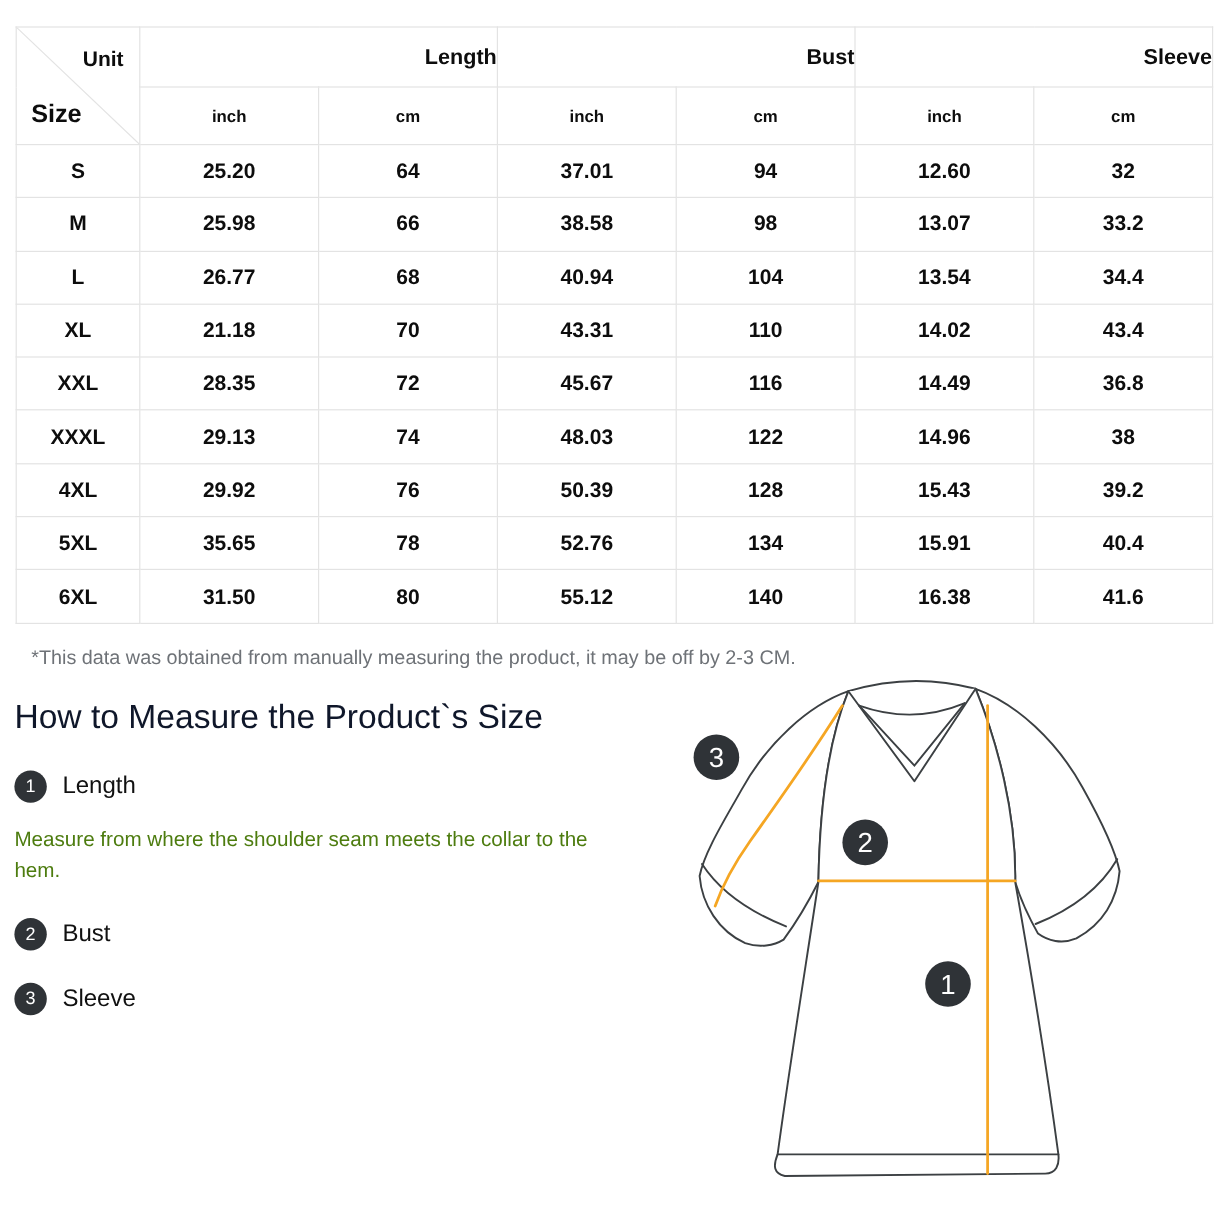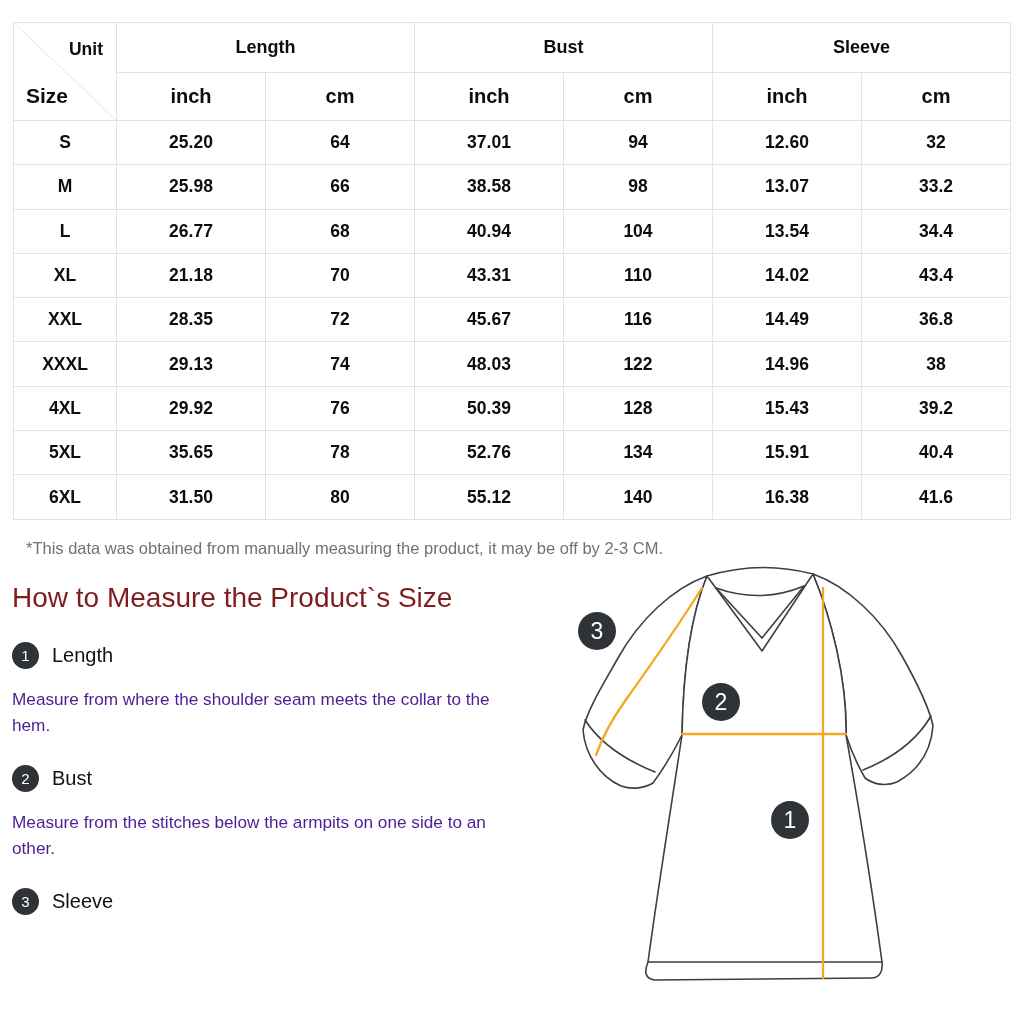--- a/index.html
+++ b/index.html
@@ -19,46 +19,46 @@
   table.size-table{
     position:absolute;left:13px;top:22px;width:998px;
     border-collapse:collapse;table-layout:fixed;
   }
   col.c-size{width:103px;}
   .size-table th,.size-table td{
     border:1px solid var(--border);
     text-align:center;vertical-align:middle;
     font-weight:bold;color:#0d0d0d;font-size:17.5px;padding:0;
   }
-  .size-table thead tr.group-row th{height:50px;font-size:18px;}
-  .size-table thead tr.unit-row th{height:48px;font-size:20px;margin-top:48px;}
+  .size-table thead tr.group-row th{height:50px;font-size:18px;text-align:right;}
+  .size-table thead tr.unit-row th{height:48px;font-size:14px;margin-top:48px;}
   .size-table tbody td{height:44.3px;font-size:17.5px;}
   th.corner{position:relative;padding:0;}
   th.corner svg{position:absolute;left:0;top:0;width:100%;height:100%;}
   .corner-unit{position:absolute;top:16px;right:13px;font-size:17.5px;}
   .corner-size{position:absolute;top:61px;left:12px;font-size:21px;}
   
   .footnote{
     position:absolute;left:14px;top:527px;margin:12px;
     font-size:16.5px;color:#6E7277;font-weight:400;
   }
   
   .guide{position:absolute;left:12px;top:581px;width:556px;}
   .guide h2{
-    margin:0;font-size:28px;font-weight:400;color:#7f1d1d;line-height:34px;
+    margin:0;font-size:28px;font-weight:400;color:#0f172a;line-height:34px;
   }
   .g-item{display:flex;align-items:center;gap:13px;margin-top:27px;height:27px;}
   .g-badge{
     width:27px;height:27px;border-radius:50%;background:var(--badge);
     color:#fff;display:flex;align-items:center;justify-content:center;
     font-size:15px;flex:0 0 27px;
   }
   .g-label{font-size:20px;color:#111;}
   .g-desc{
-    margin:17px 0 0;font-size:17.2px;line-height:26px;color:#4c1d95;width:520px;
+    margin:17px 0 0;font-size:17.2px;line-height:26px;color:#4d7c0f;width:520px;
   }
   
   svg.shirt{position:absolute;left:575px;top:558px;}
   .cloth{fill:#fff;stroke:var(--outline);stroke-width:1.6;stroke-linejoin:round;stroke-linecap:round;}
   .seam{fill:none;stroke:var(--outline);stroke-width:1.6;stroke-linecap:round;}
   .mline{fill:none;stroke:var(--accent);stroke-width:2.3;stroke-linecap:round;}
   .badge-dot{fill:var(--badge);}
   .badge-num{
     fill:#fff;font-family:"Liberation Sans",sans-serif;font-size:23px;
     text-anchor:middle;
@@ -196,21 +196,20 @@
     <span class="g-label">Length</span>
   </div>
   <p class="g-desc">Measure from where the shoulder seam meets the collar to the hem.</p>
 
   <div class="g-item">
     <span class="g-badge">
         <span>2</span>
       </span>
     <span class="g-label">Bust</span>
   </div>
-  <p class="g-desc">Measure from the stitches below the armpits on one side to an other.</p>
 
   <div class="g-item">
     <span class="g-badge">
         <span>3</span>
       </span>
     <span class="g-label">Sleeve</span>
   </div>
 </div>
 
 <svg class="shirt" width="440" height="464" viewBox="0 0 440 464">

